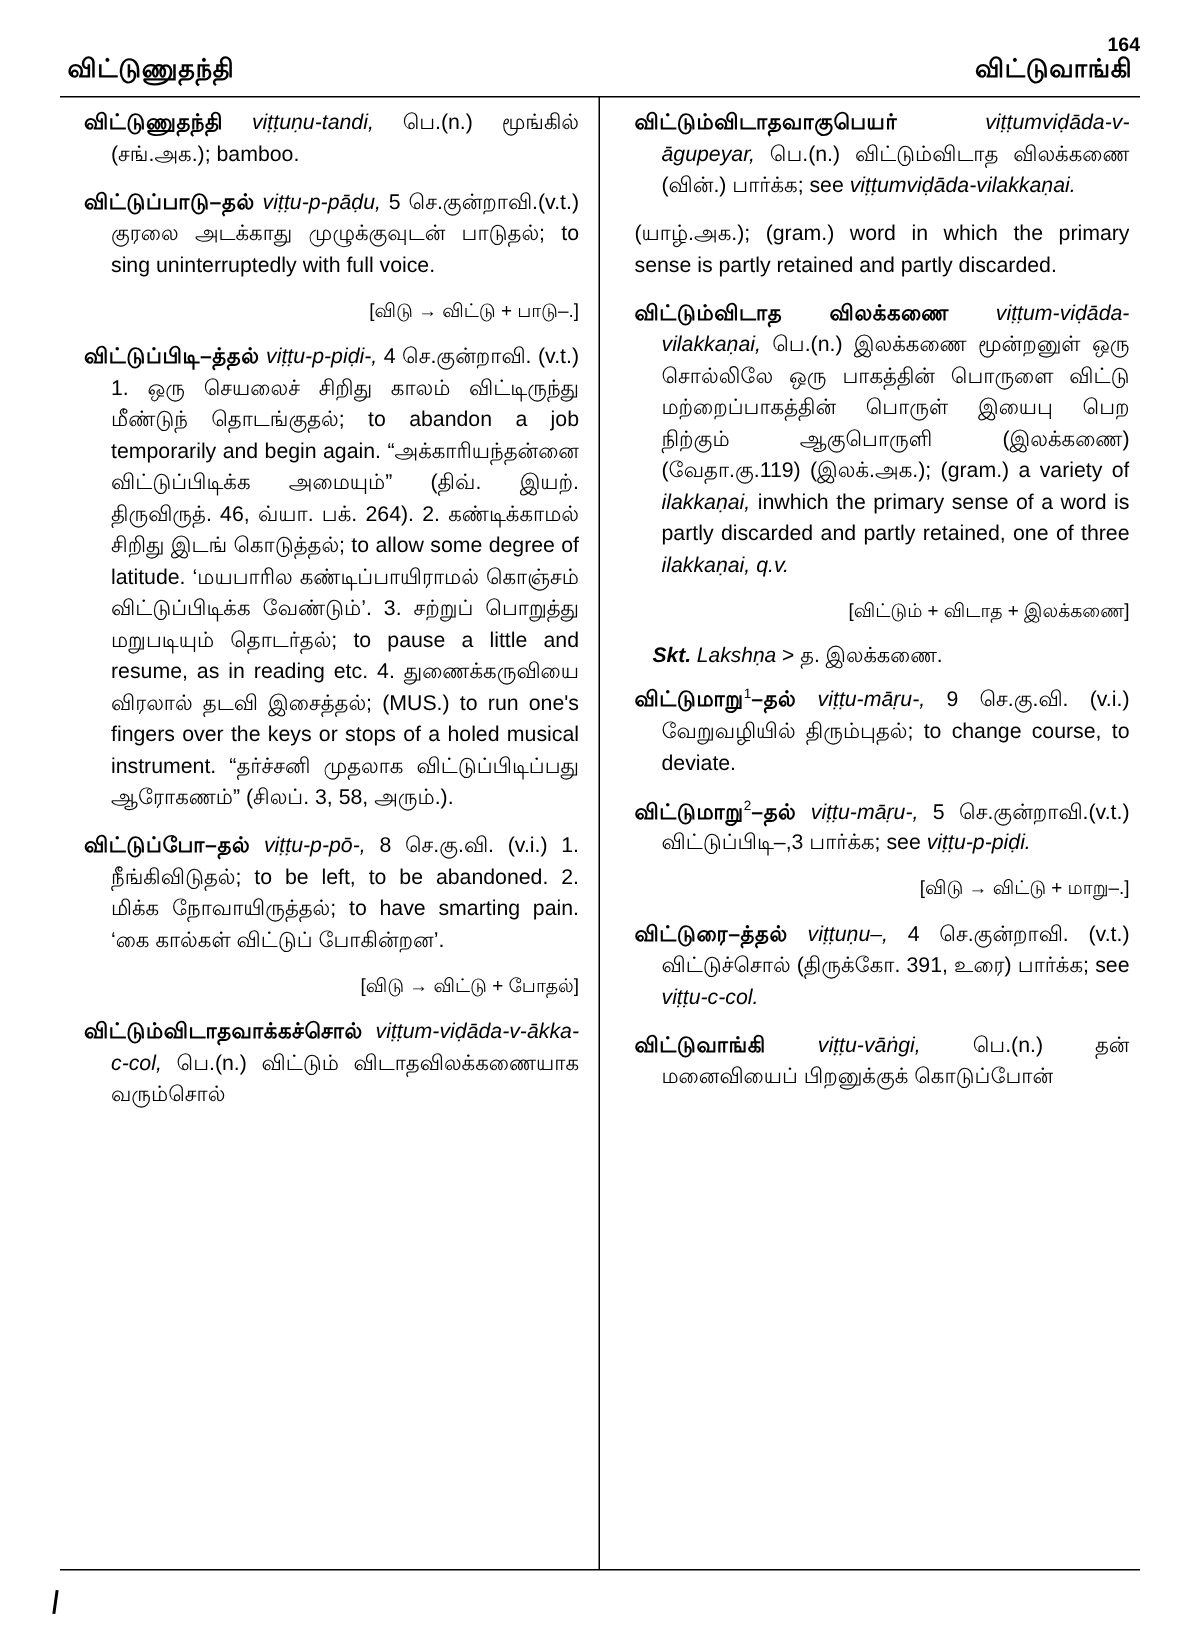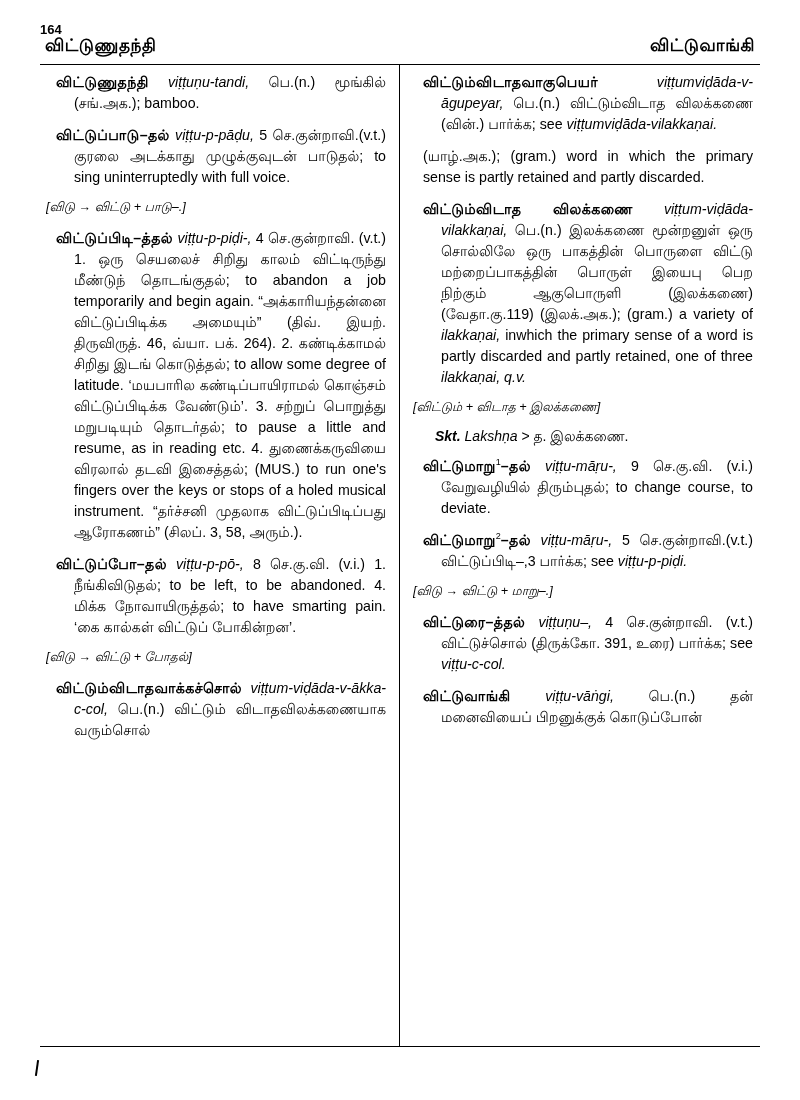--- a/index.html
+++ b/index.html
@@ -43,21 +43,21 @@
     top: 6px;
     font-size: 17px;
     font-weight: bold;
     letter-spacing: 0.5px;
   }
   .page-number {
     position: absolute;
     left: 0;
     right: 0;
     top: -8px;
-    text-align: left;
+    text-align: right;
     font-size: 13px;
     font-weight: bold;
   }
   
   .rule-top {
     position: absolute;
     left: 40px;
     right: 40px;
     top: 64px;
     border-top: 1.6px solid #000;
@@ -112,22 +112,21 @@
   .rom {
     font-style: italic;
   }
   .bold {
     font-weight: bold;
     font-style: italic;
   }
   .etym {
     margin: 7px 0 11px 0;
     font-size: 12.6px;
-    font-style: italic;
-    text-align: left;
+    text-align: right;
     line-height: 1.4;
   }
   .skt {
     margin: 6px 0 10px 0;
     padding-left: 22px;
     font-size: 14px;
   }
   sup {
     font-size: 9px;
     vertical-align: super;
@@ -174,21 +173,21 @@
       <p class="etym">[விடு → விட்டு + பாடு–.]</p>
 
       <p class="entry hang">
         <span class="headword">விட்டுப்பிடி–த்தல்</span>
         <span class="rom">viṭṭu-p-piḍi-,</span><span> 4 செ.குன்றாவி. (v.t.) 1. ஒரு செயலைச் சிறிது காலம் விட்டிருந்து மீண்டுந் தொடங்குதல்; to abandon a job temporarily and begin again. “அக்காரியந்தன்னை விட்டுப்பிடிக்க அமையும்” (திவ். இயற். திருவிருத். 46, வ்யா. பக். 264). 2. கண்டிக்காமல் சிறிது இடங் கொடுத்தல்; to allow some degree of latitude. ‘மயபாரில கண்டிப்பாயிராமல் கொஞ்சம் விட்டுப்பிடிக்க வேண்டும்’. 3. சற்றுப் பொறுத்து மறுபடியும் தொடர்தல்; to pause a little and resume, as in reading etc. 4. துணைக்கருவியை விரலால் தடவி இசைத்தல்; (MUS.) to run one's fingers over the keys or stops of a holed musical instrument. “தர்ச்சனி முதலாக விட்டுப்பிடிப்பது ஆரோகணம்” (சிலப். 3, 58, அரும்.).</span>
       </p>
 
 
       <p class="entry hang">
         <span class="headword">விட்டுப்போ–தல்</span>
-        <span class="rom">viṭṭu-p-pō-,</span><span> 8 செ.கு.வி. (v.i.) 1. நீங்கிவிடுதல்; to be left, to be abandoned. 4. மிக்க நோவாயிருத்தல்; to have smarting pain. ‘கை கால்கள் விட்டுப் போகின்றன’.</span>
+        <span class="rom">viṭṭu-p-pō-,</span><span> 8 செ.கு.வி. (v.i.) 1. நீங்கிவிடுதல்; to be left, to be abandoned. 2. மிக்க நோவாயிருத்தல்; to have smarting pain. ‘கை கால்கள் விட்டுப் போகின்றன’.</span>
       </p>
 
       <p class="etym">[விடு →  விட்டு + போதல்]</p>
 
       <p class="entry hang">
         <span class="headword">விட்டும்விடாதவாக்கச்சொல்</span>
         <span class="rom">viṭṭum-viḍāda-v-ākka-c-col,</span><span> பெ.(n.) விட்டும் விடாதவிலக்கணையாக வரும்சொல்</span>
       </p>
 
     </div>

